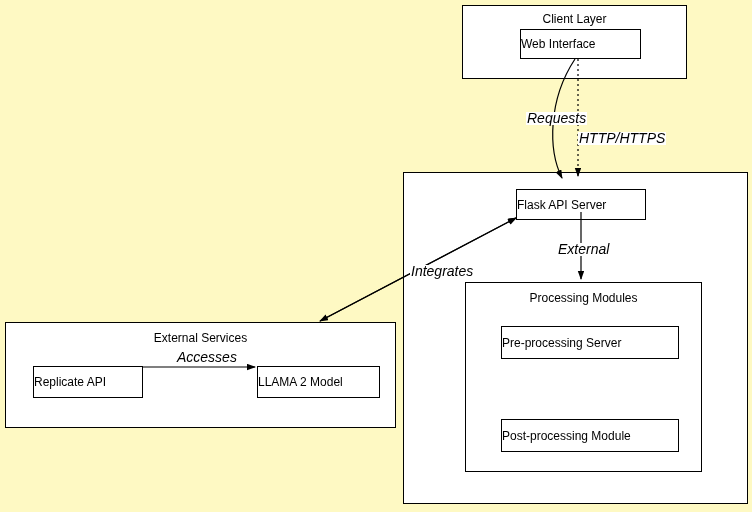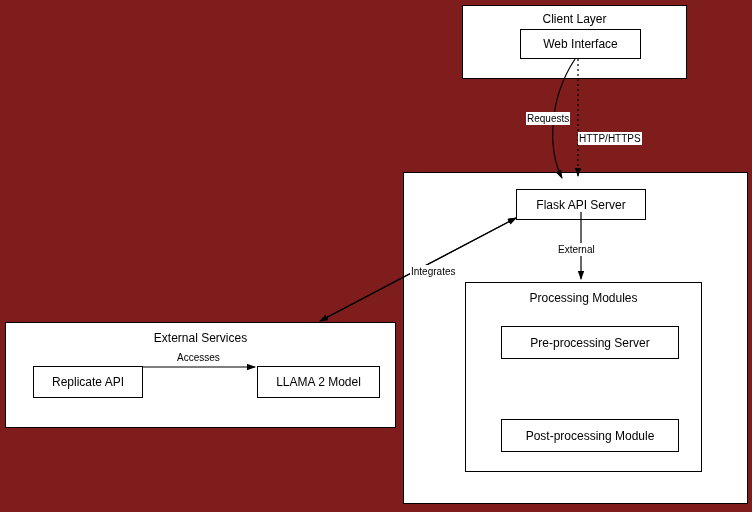--- a/index.html
+++ b/index.html
@@ -4,65 +4,65 @@
 <style>
   html, body {
     margin: 0;
     padding: 0;
     background: #ffffff;
   }
   #canvas {
     position: relative;
     width: 752px;
     height: 512px;
-    background: #7f1d1d;
+    background: #fef9c3;
     font-family: "Liberation Sans", sans-serif;
     overflow: hidden;
   }
   .box {
     position: absolute;
     box-sizing: border-box;
     border: 1px solid #000000;
     background: #ffffff;
     color: #000000;
   }
   .container-box {
     border: 1px solid #000000;
   }
   .node-box {
     border: 1px solid #000000;
     display: flex;
     align-items: center;
-    justify-content: center;
   }
   .container-title {
     position: absolute;
     left: 0;
     right: 0;
     text-align: center;
     font-size: 12px;
     line-height: 14px;
     color: #000000;
     white-space: nowrap;
   }
   .node-label {
     font-size: 12px;
     line-height: 14px;
     color: #000000;
     white-space: nowrap;
     text-align: center;
   }
   .edge-label {
     position: absolute;
-    font-size: 10px;
+    font-size: 14px;
     line-height: 13px;
     color: #000000;
     white-space: nowrap;
     background: #ffffff;
     padding: 0 1px;
+    font-style: italic;
   }
   svg.edges {
     position: absolute;
     left: 0;
     top: 0;
     width: 752px;
     height: 512px;
     overflow: visible;
     pointer-events: none;
   }

